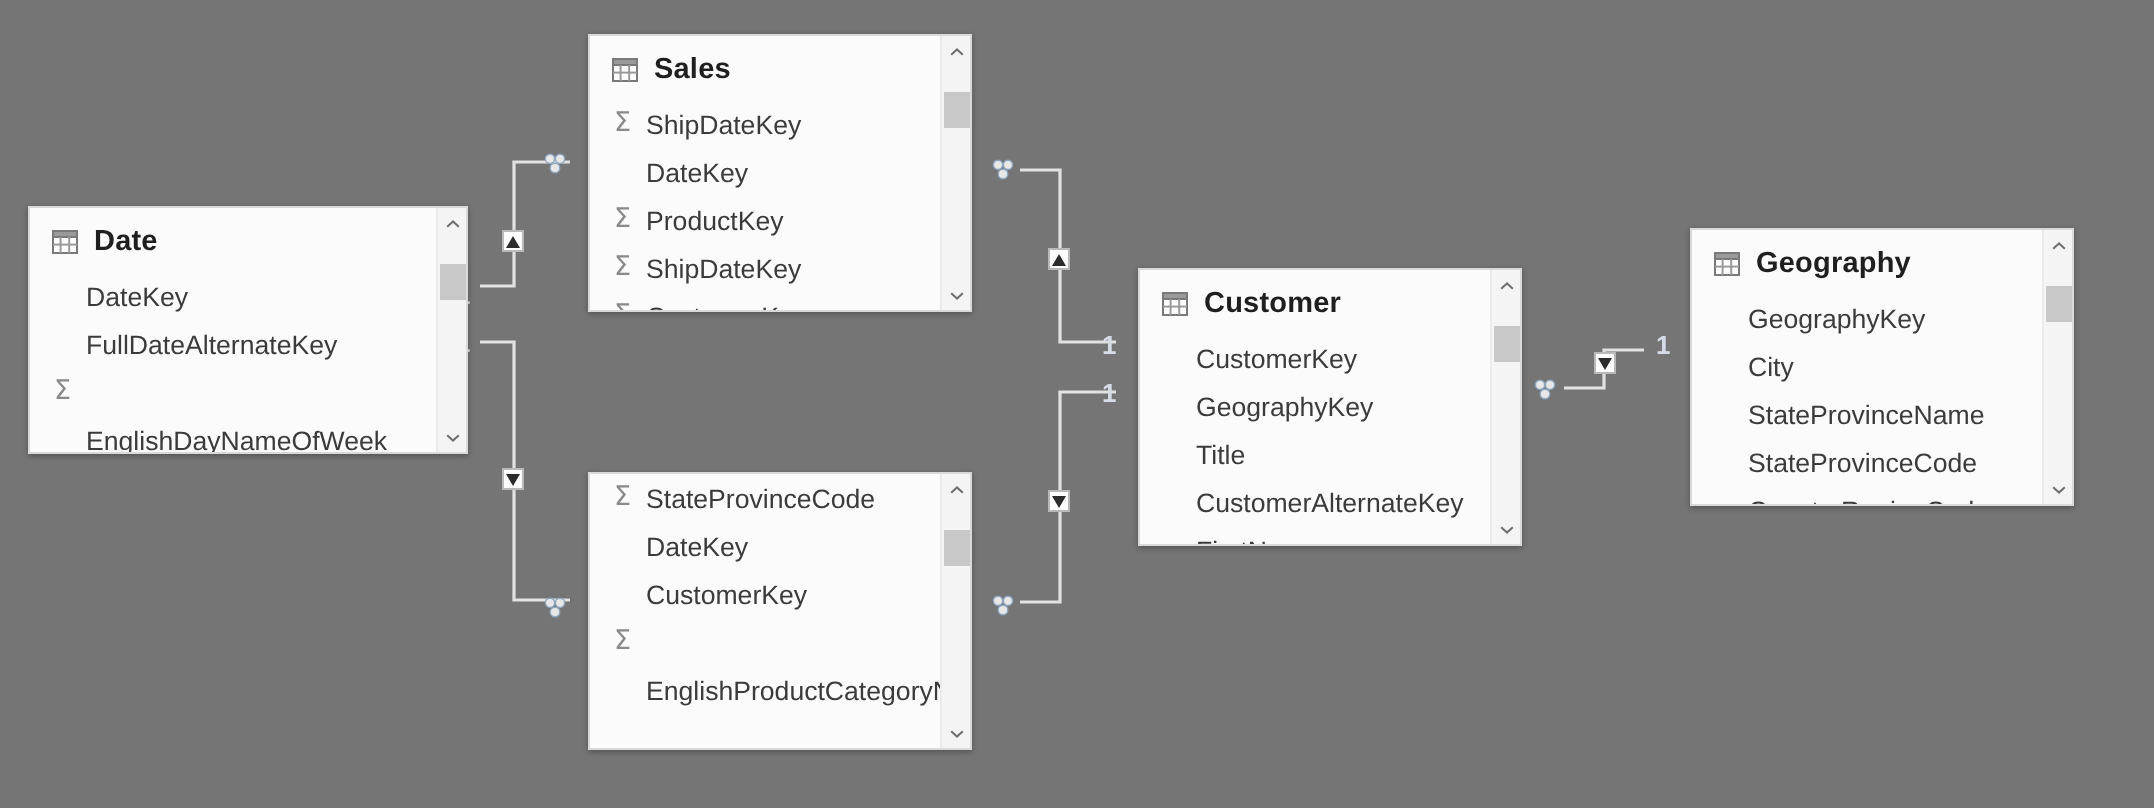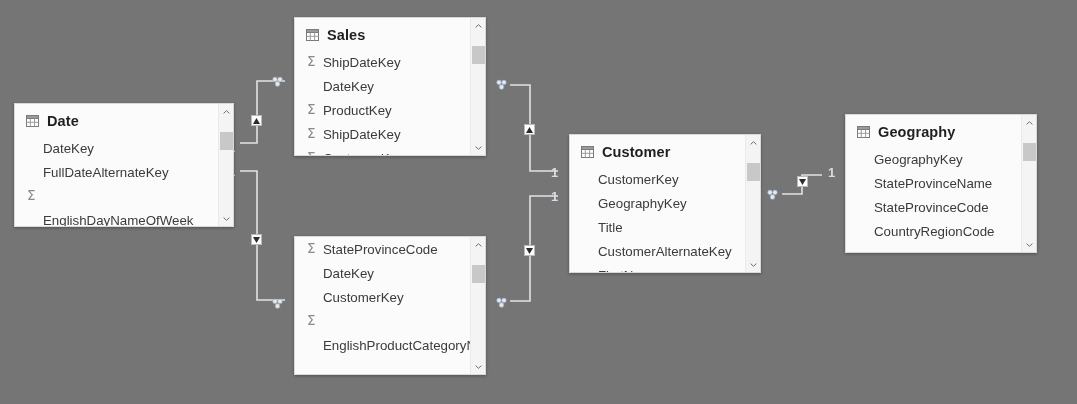--- a/index.html
+++ b/index.html
@@ -374,20 +374,23 @@
           </svg>
         </span>
         <span class="tbl-title">Geography</span>
       </div>
       <div class="tbl-body">
         <ul class="fields">
           <li class="field">
             <span class="fname">GeographyKey</span>
           </li>
           <li class="field">
+            <span class="fname">City</span>
+          </li>
+          <li class="field">
             <span class="fname">StateProvinceName</span>
           </li>
           <li class="field">
             <span class="fname">StateProvinceCode</span>
           </li>
           <li class="field">
             <span class="fname">CountryRegionCode</span>
           </li>
         </ul>
       </div>

